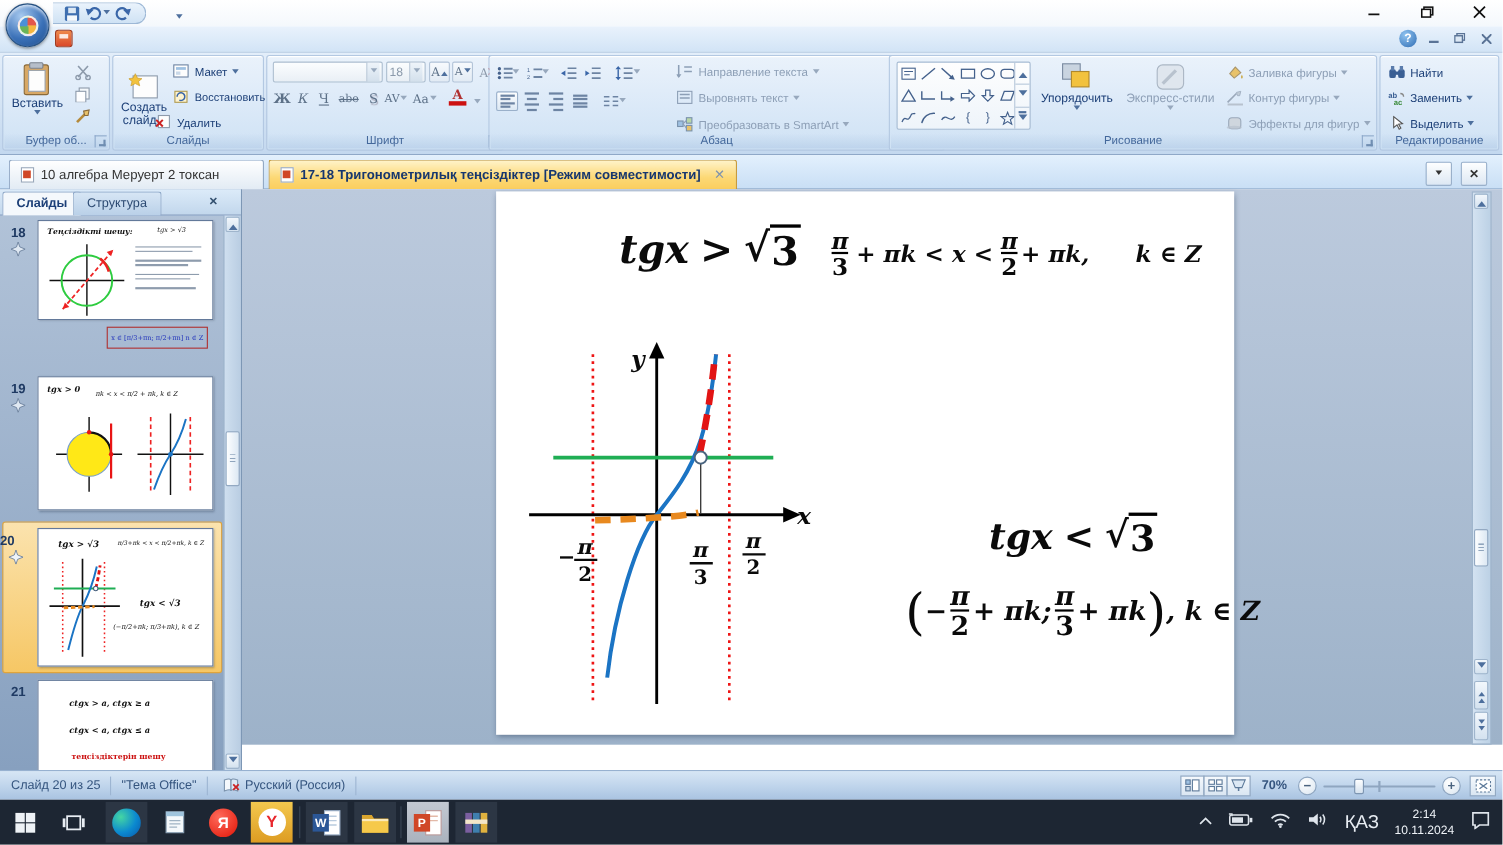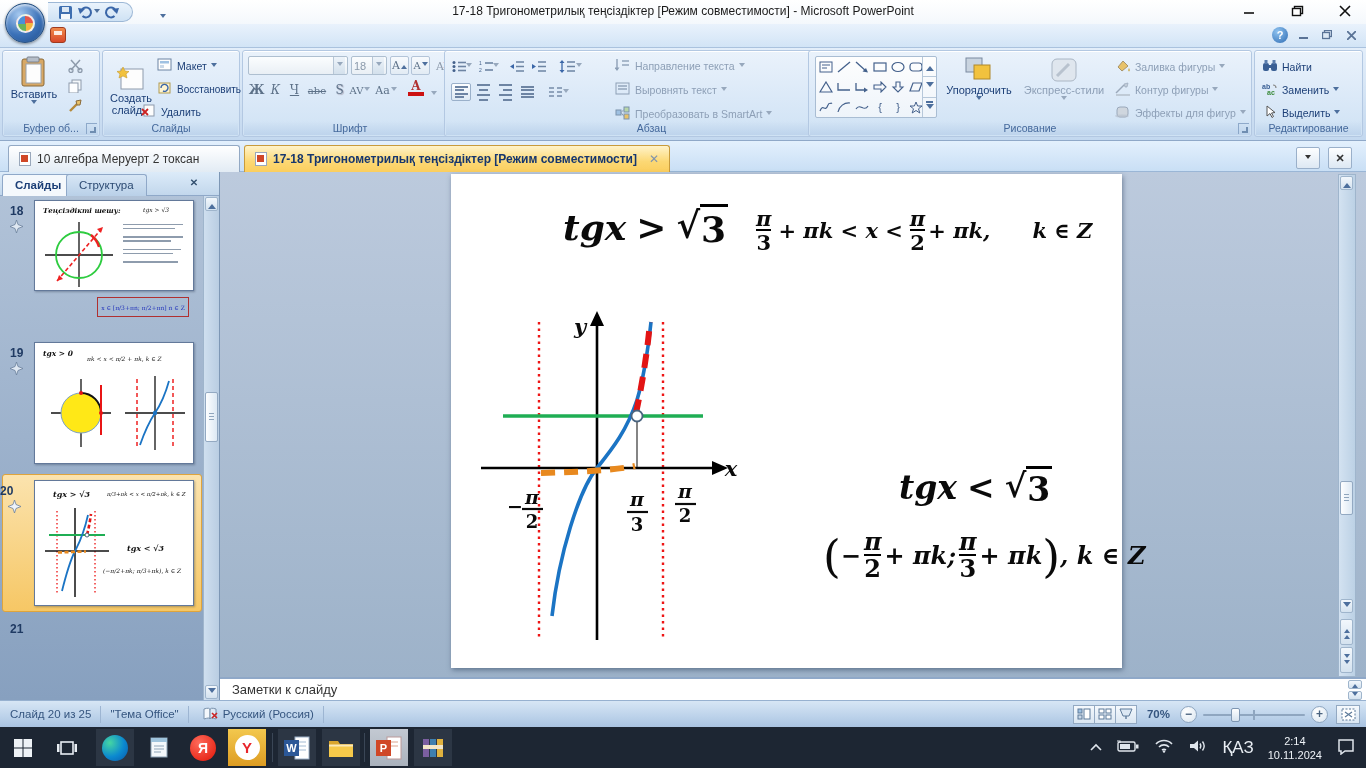--- a/index.html
+++ b/index.html
@@ -123,21 +123,20 @@
           <span class="chev"></span>
         </span>
       <span class="qat-btn">
           <svg width="16" height="14">
             <path d="M12,7 a5,5 0 1 0 -1.5,4" fill="none" stroke="#3a66a8" stroke-width="2"></path>
             <polygon points="15,3 8,4 13,9" fill="#3a66a8"></polygon>
           </svg>
         </span>
     </div>
     <span class="abs" style="left:160px;top:7px"><span class="chev"></span></span>
-    <div class="title-text">17-18 Тригонометрилық теңсіздіктер [Режим совместимости]  -  Microsoft PowerPoint</div>
     <div class="winctrl">
       <span class="winbtn">
           <svg width="12" height="12">
             <line x1="1" y1="8" x2="11" y2="8" stroke="#111" stroke-width="1.6"></line>
           </svg>
         </span>
       <span class="winbtn">
           <svg width="13" height="12">
             <rect x="3.5" y="1.5" width="8" height="7" fill="none" stroke="#111" stroke-width="1.4"></rect>
             <rect x="1.5" y="3.5" width="8" height="7" fill="#fff" stroke="#111" stroke-width="1.4"></rect>
@@ -695,20 +694,25 @@
         <path d="M19,86 C25,62 29,52 32,46 C35,40 40,32 45,10" fill="none" stroke="#1b74c4" stroke-width="1.8"></path>
         <path d="M44,30 C46,22 47,16 48,9" fill="none" stroke="#e21414" stroke-width="2.6" stroke-dasharray="4 2.5"></path>
         <path d="M15,47.5 L43,46.5" fill="none" stroke="#e8891f" stroke-width="2.6" stroke-dasharray="4 2.5"></path>
         <circle cx="44" cy="30" r="2" fill="#fff" stroke="#48617e"></circle>
       </svg>
       <span class="mini-t" style="left:92px;top:62px;font-size:8px;font-weight:bold;font-style:italic">tgx &lt; √3</span>
       <span class="mini-t" style="left:68px;top:86px;font-size:6px;font-style:italic">(−π/2+πk; π/3+πk), k ∈ Z</span>
     </div>
 
     <span class="thumb-num" style="left:10px;top:450px">21</span>
+    <div class="tbox" style="top:446px;height:120px">
+      <span class="mini-t" style="left:28px;top:16px;font-size:7.5px;font-weight:bold;font-style:italic">ctgx &gt; a,      ctgx ≥ a</span>
+      <span class="mini-t" style="left:28px;top:40px;font-size:7.5px;font-weight:bold;font-style:italic">ctgx &lt; a,      ctgx ≤ a</span>
+      <span class="mini-t" style="left:30px;top:64px;font-size:7px;font-weight:bold;color:#cc1111">теңсіздіктерін шешу</span>
+    </div>
 
     <div class="pscroll">
       <span class="sarrow" style="top:1px">
           <span class="tri-u"></span>
         </span>
       <div class="sthumb" style="top:196px;height:50px">
           <span class="grip"></span>
         </div>
       <span class="sarrow" style="bottom:1px">
           <span class="tri-d"></span>
@@ -812,31 +816,20 @@
           <span class="tri-u" style="border-width:3.5px;border-bottom-width:4.5px"></span>
           <span class="tri-u" style="border-width:3.5px;border-bottom-width:4.5px;margin-top:-1px"></span>
         </span>
       <span class="sarrow" style="top:472px;height:26px;left:1px;flex-direction:column">
           <span class="tri-d" style="border-width:3.5px;border-top-width:4.5px"></span>
           <span class="tri-d" style="border-width:3.5px;border-top-width:4.5px;margin-top:-1px"></span>
         </span>
     </div>
   </div>
 
-  <div class="abs notes">
-    <span>Заметки к слайду</span>
-    <span class="abs" style="right:4px;top:1px;display:flex;flex-direction:column;gap:2px">
-      <span class="sarrow" style="position:static;width:14px;height:9px">
-          <span class="tri-u" style="border-width:3px;border-bottom-width:4px"></span>
-        </span>
-      <span class="sarrow" style="position:static;width:14px;height:9px">
-          <span class="tri-d" style="border-width:3px;border-top-width:4px"></span>
-        </span>
-    </span>
-  </div>
 
   <div class="abs status">
     <span style="margin-left:10px">Слайд 20 из 25</span>
     <span class="ssep"></span>
     <span>"Тема Office"</span>
     <span class="ssep"></span>
     <svg width="17" height="15" style="margin:0 4px">
         <path d="M2,2 Q8,0 8,3 L8,12 Q8,10 2,12 Z" fill="#f4f8fc" stroke="#7a92ac"></path>
         <path d="M14,2 Q8,0 8,3 L8,12 Q8,10 14,12 Z" fill="#dce8f4" stroke="#7a92ac"></path>
         <path d="M10,6 L15,11 M15,6 L10,11" stroke="#cc2222" stroke-width="1.6"></path>

